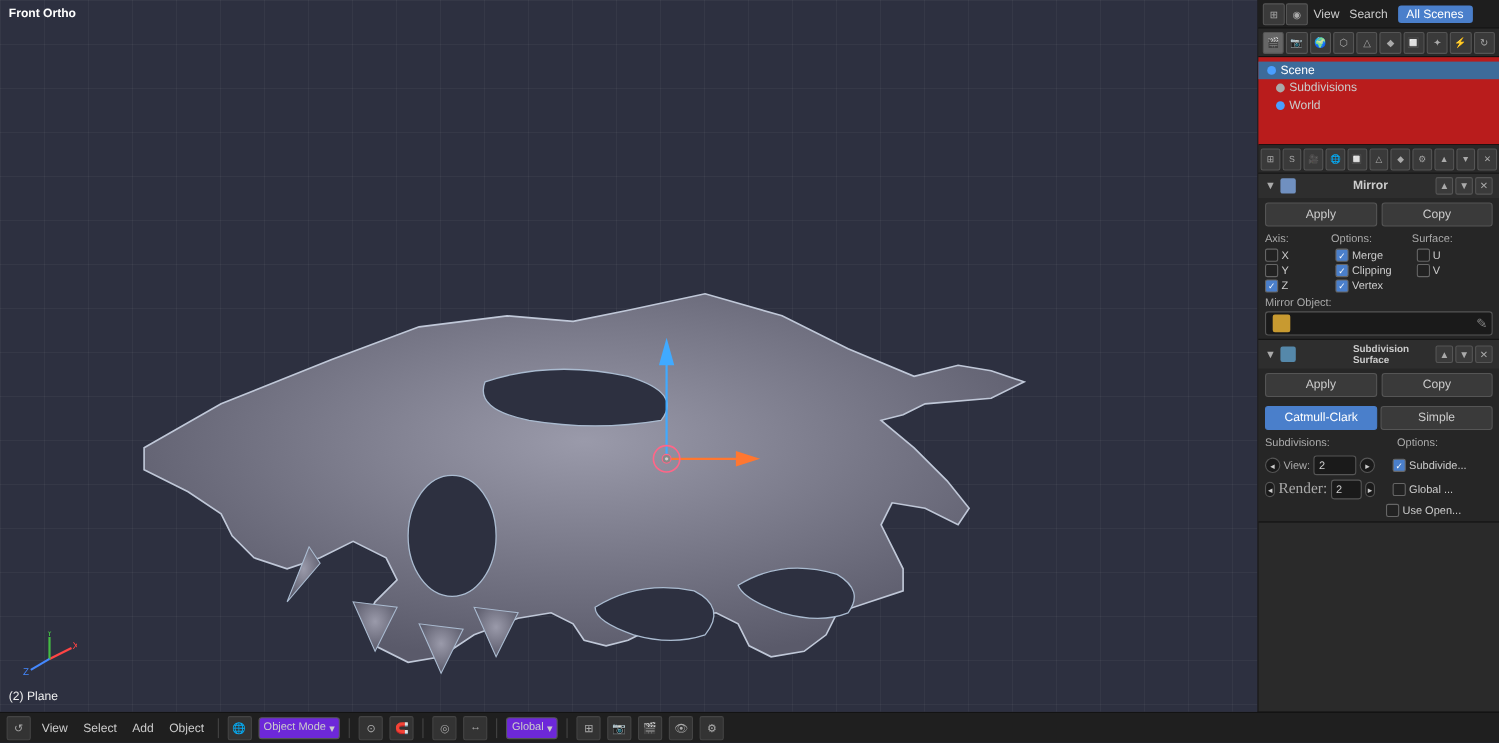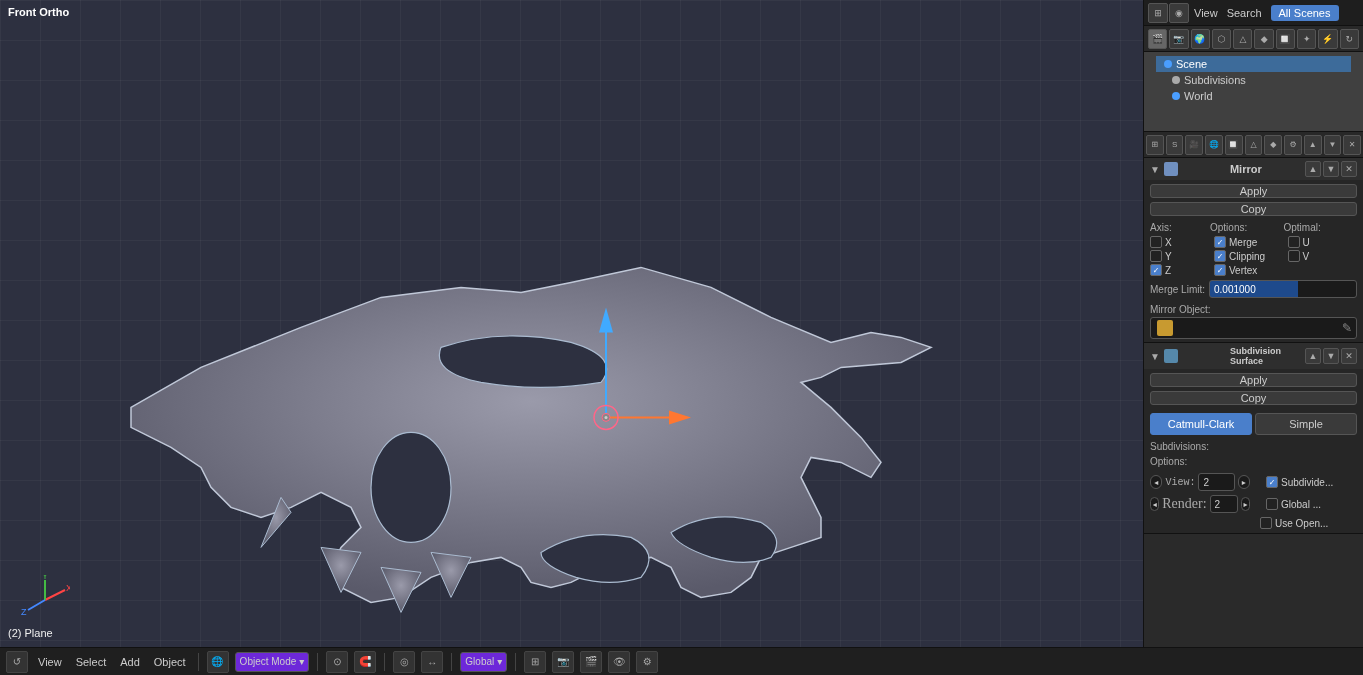--- a/index.html
+++ b/index.html
@@ -48,22 +48,22 @@
       border-radius: 2px;
       display: flex; align-items: center; justify-content: center;
       cursor: pointer;
       font-size: 9px;
       color: #aaa;
     }
     .panel-icon.active { background: #666; }
 
     
     .scene-tree {
-      background: #404040;
-      padding: 4px 12px;
+      background: #b91c1c;
+      padding: 4px 0;
       border-bottom: 1px solid #111;
       min-height: 80px;
     }
     .scene-tree-header {
       display: flex; align-items: center; padding: 2px 8px;
       background: #3d6b9a;
       color: #fff;
     }
     .tree-item {
       display: flex; align-items: center; padding: 2px 8px; gap: 4px;
@@ -80,21 +80,21 @@
     .modifier-header {
       display: flex; align-items: center; padding: 3px 6px; gap: 4px;
       background: #2e2e2e;
     }
     .mod-icon { width: 14px; height: 14px; border-radius: 2px; }
     .mod-label { font-weight: bold; font-size: 11px; flex: 1; margin-left: 48px; }
     .mod-actions { display: flex; gap: 2px; }
     .mod-btn { width: 16px; height: 16px; background: #3a3a3a; border: 1px solid #555; border-radius: 2px; cursor: pointer; display: flex; align-items: center; justify-content: center; font-size: 9px; color: #aaa; }
 
     .apply-copy-row {
-      display: flex; padding: 4px 6px; gap: 4px; flex-direction: column;
+      display: flex; padding: 4px 6px; gap: 4px;
     }
     .apply-btn {
       flex: 1; height: 22px; background: #3a3a3a; border: 1px solid #555; border-radius: 3px;
       color: #ccc; cursor: pointer; font-size: 11px; display: flex; align-items: center; justify-content: center;
     }
     .checkbox-row { display: flex; align-items: center; gap: 3px; font-size: 10px; }
     .cb { width: 12px; height: 12px; border: 1px solid #666; background: #222; border-radius: 2px; display: flex; align-items: center; justify-content: center; }
     .cb.checked { background: #4a7fcb; }
     .cb.checked::after { content: '✓'; font-size: 8px; color: #fff; }
     .number-field-wide {
@@ -275,21 +275,21 @@
         </div>
 
         <div class="apply-copy-row">
           <div class="apply-btn">Apply</div>
           <div class="apply-btn">Copy</div>
         </div>
 
         <div style="display:grid; grid-template-columns:60px 1fr 1fr; padding:2px 6px; font-size:10px; color:#aaa;">
           <span>Axis:</span>
           <span>Options:</span>
-          <span>Optimal:</span>
+          <span>Surface:</span>
         </div>
 
         <div style="display:grid; grid-template-columns:60px 1fr 1fr; padding:1px 6px; align-items:center; gap:4px;">
           <div class="checkbox-row">
             <div class="cb"></div>
             <span>X</span>
           </div>
           <div class="checkbox-row">
             <div class="cb checked"></div>
             <span>Merge</span>
@@ -320,24 +320,20 @@
             <div class="cb checked"></div>
             <span>Z</span>
           </div>
           <div class="checkbox-row">
             <div class="cb checked"></div>
             <span>Vertex</span>
           </div>
           <div></div>
         </div>
 
-        <div style="padding:3px 6px; display:flex; align-items:center; gap:4px;">
-          <span style="font-size:10px; color:#aaa;">Merge Limit:</span>
-          <div class="number-field-wide" style="flex:1;">0.001000</div>
-        </div>
 
         <div class="mirror-object-row">
           <div style="font-size:10px; color:#aaa; margin-bottom:2px;">Mirror Object:</div>
           <div class="mirror-obj-field">
             <div class="mirror-obj-icon"></div>
             <span class="edit-icon">✎</span>
           </div>
         </div>
       </div>
 
@@ -356,31 +352,31 @@
         <div class="apply-copy-row">
           <div class="apply-btn">Apply</div>
           <div class="apply-btn">Copy</div>
         </div>
 
         <div class="tab-row">
           <div class="tab-btn active">Catmull-Clark</div>
           <div class="tab-btn inactive">Simple</div>
         </div>
 
-        <div style="display:flex; padding:2px 6px; gap:4px; font-size:10px; color:#aaa;flex-direction:column;">
+        <div style="display:flex; padding:2px 6px; gap:20px; font-size:10px; color:#aaa;">
           <span style="width:100px;">Subdivisions:</span>
           <span>Options:</span>
         </div>
 
         <div class="sub-props">
 
           <div class="sub-row">
             <div style="display:flex; align-items:center; width:100px; gap:3px;">
               <div style="width:14px;height:14px;border:1px solid #555;border-radius:10px;background:#1a1a1a;cursor:pointer;display:flex;align-items:center;justify-content:center;font-size:8px;">◂</div>
-              <span style="font-size:10px;color:#aaa;font-family:Liberation Mono, monospace;">View:</span>
+              <span style="font-size:10px;color:#aaa;">View:</span>
               <div class="sub-number">2</div>
               <div style="width:14px;height:14px;border:1px solid #555;border-radius:10px;background:#1a1a1a;cursor:pointer;display:flex;align-items:center;justify-content:center;font-size:8px;">▸</div>
             </div>
             <div class="options-col">
               <div class="checkbox-row">
                 <div class="cb checked"></div>
                 <span>Subdivide...</span>
               </div>
             </div>
           </div>

